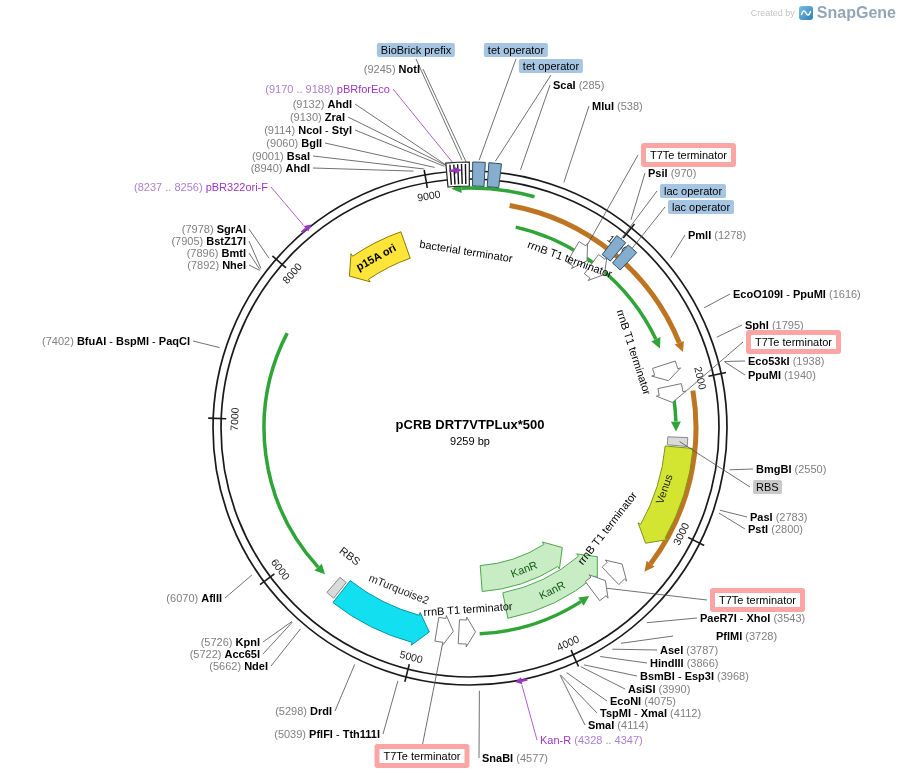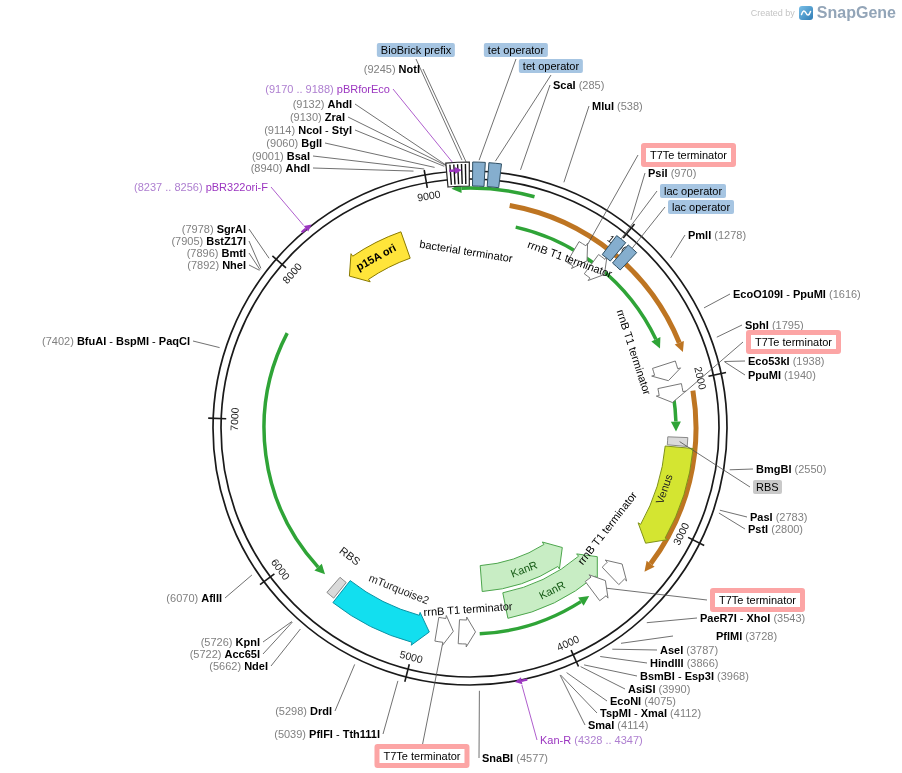--- a/index.html
+++ b/index.html
@@ -224,20 +224,24 @@
       <div class="callout" style="top: 187px; right: 634px;"><span class="sg-prim2">(8237 .. 8256)  </span><span class="sg-prim">pBR322ori-F</span></div>
       <div class="callout" style="top: 168px; right: 592px;"><span class="sg-pos">(8940) </span><span class="sg-enz">AhdI</span></div>
       <div class="callout" style="top: 156px; right: 592px;"><span class="sg-pos">(9001) </span><span class="sg-enz">BsaI</span></div>
       <div class="callout" style="top: 143px; right: 580px;"><span class="sg-pos">(9060) </span><span class="sg-enz">BglI</span></div>
       <div class="callout" style="top: 130px; right: 550px;"><span class="sg-pos">(9114) </span><span class="sg-enz">NcoI</span><span class="sg-sep"> - </span><span class="sg-enz">StyI</span></div>
       <div class="callout" style="top: 117px; right: 557px;"><span class="sg-pos">(9130) </span><span class="sg-enz">ZraI</span></div>
       <div class="callout" style="top: 104px; right: 550px;"><span class="sg-pos">(9132) </span><span class="sg-enz">AhdI</span></div>
       <div class="callout" style="top: 89px; right: 512px;"><span class="sg-prim2">(9170 .. 9188)  </span><span class="sg-prim">pBRforEco</span></div>
     </div>
 
+  <div class="title-block">
+    <div class="title-name">pCRB DRT7VTPLux*500</div>
+    <div class="title-bp">9259 bp</div>
+  </div>
 
   <div class="watermark">
     <span class="wm-created">Created by</span>
     <span class="wm-logo">
       <svg width="12" height="12" viewBox="0 0 16 16">
         <path d="M2 10 C4 4 6 4 8 8 C10 12 12 12 14 6" fill="none" stroke="#ffffff" stroke-width="2" stroke-linecap="round"></path>
       </svg>
     </span>
     <span class="wm-brand">SnapGene</span>
   </div>

